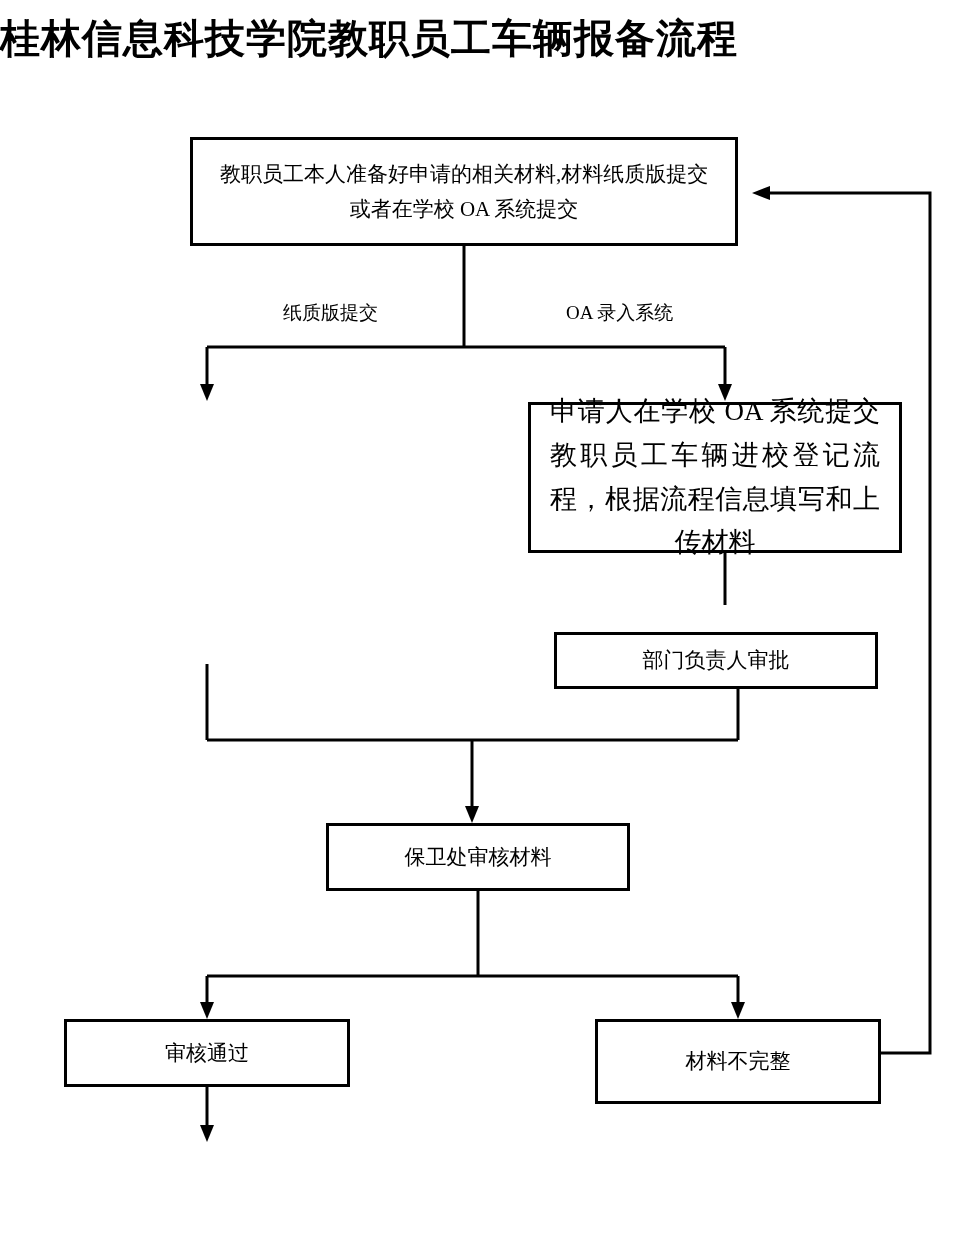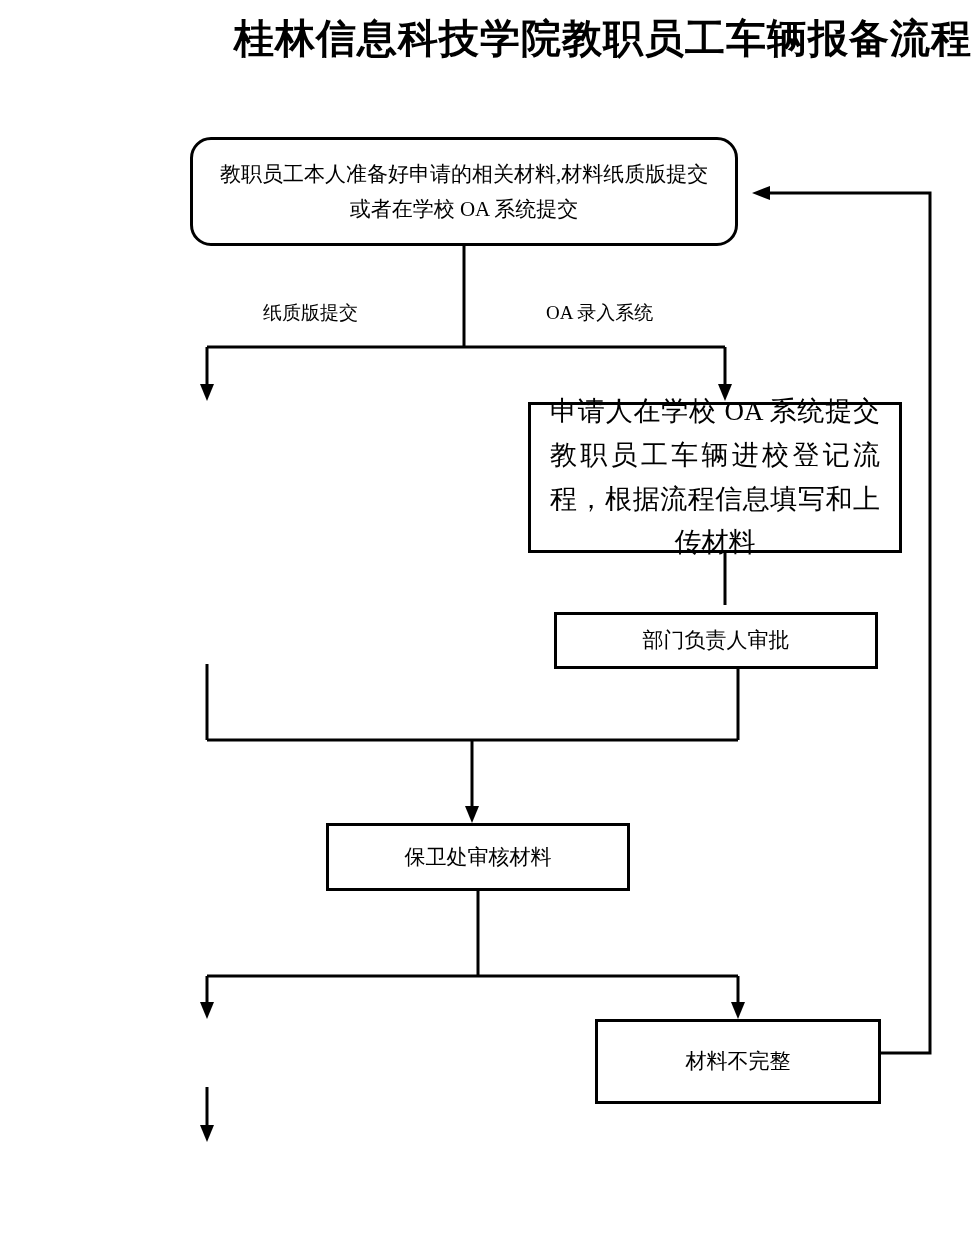--- a/index.html
+++ b/index.html
@@ -19,21 +19,21 @@
     position: absolute;
     left: 0; top: 0;
     width: 972px;
     height: 1233px;
   }
   .chart-title {
     position: absolute;
     left: 0;
     top: 14px;
     width: 972px;
-    text-align: right;
+    text-align: left;
     font-family: "Liberation Sans", "DejaVu Sans", sans-serif;
     font-weight: bold;
     font-size: 40px;
     letter-spacing: 1px;
     line-height: 1.2;
     color: #000;
     white-space: nowrap;
   }
   .node {
     position: absolute;
@@ -57,20 +57,21 @@
   .node-text.justified {
     text-align: justify;
     text-align-last: center;
   }
   .edge-label {
     position: absolute;
     font-family: "Liberation Serif", "DejaVu Serif", serif;
     font-size: 19px;
     color: #000;
     white-space: nowrap;
+    margin-left: 20px;
   }
   svg.connectors {
     position: absolute;
     left: 0; top: 0;
     width: 972px;
     height: 1233px;
     pointer-events: none;
   }
   svg.connectors path, svg.connectors line {
     stroke: #000000;
@@ -122,36 +123,39 @@
     <path d="M 207 1087 L 207 1131"></path>
     <polygon points="207,1142 200,1125 214,1125"></polygon>
 
     <path d="M 881 1053 L 930 1053 L 930 193 L 766 193"></path>
     <polygon points="752,193 770,186 770,200"></polygon>
   </svg>
 
   <div class="edge-label" style="left:263px; top:300px;">纸质版提交</div>
   <div class="edge-label" style="left:546px; top:300px;">OA 录入系统</div>
 
-  <div class="node" style="left:190px; top:137px; width:548px; height:109px;border-radius:21px;">
+  <div class="node" style="left:190px; top:137px; width:548px; height:109px;">
     <span class="node-text" style="font-size:21px; max-width:500px;">教职员工本人准备好申请的相关材料,材料纸质版提交或者在学校 OA 系统提交</span>
   </div>
 
 
   <div class="node" style="left:528px; top:402px; width:374px; height:151px;">
     <span class="node-text justified" style="font-size:27px; max-width:330px;">申请人在学校 OA 系统提交教职员工车辆进校登记流程，根据流程信息填写和上传材料</span>
   </div>
 
-  <div class="node" style="left:554px; top:612px; width:324px; height:57px;">
+  <div class="node" style="left:554px; top:632px; width:324px; height:57px;">
     <span class="node-text">部门负责人审批</span>
   </div>
 
   <div class="node" style="left:326px; top:823px; width:304px; height:68px;">
     <span class="node-text">保卫处审核材料</span>
   </div>
 
+  <div class="node" style="left:64px; top:1019px; width:286px; height:68px;">
+    <span class="node-text">审核通过</span>
+  </div>
 
   <div class="node" style="left:595px; top:1019px; width:286px; height:85px;">
     <span class="node-text">材料不完整</span>
   </div>
 
 
 </div>
 
 </body></html>

